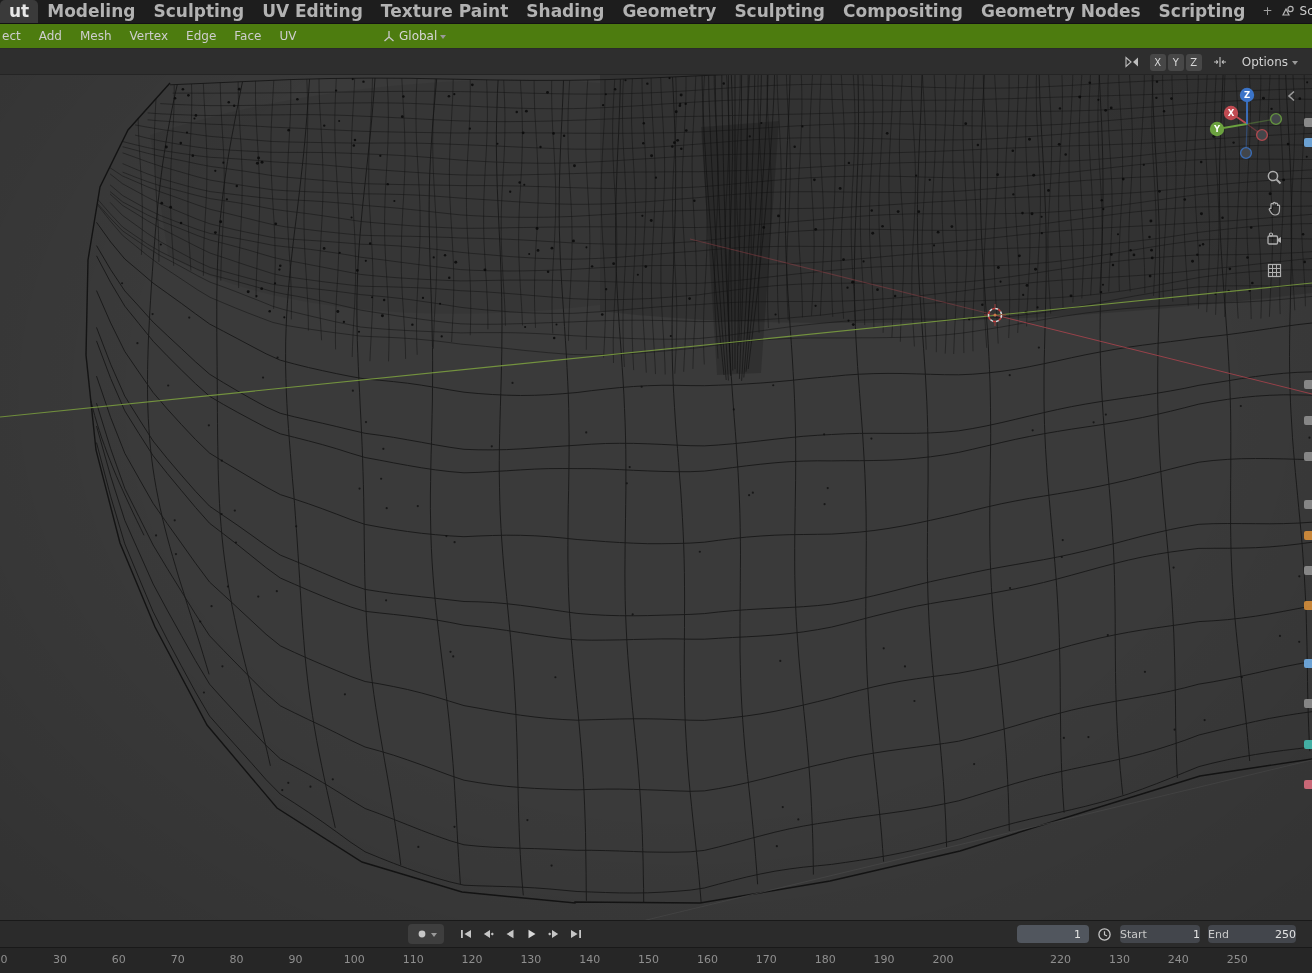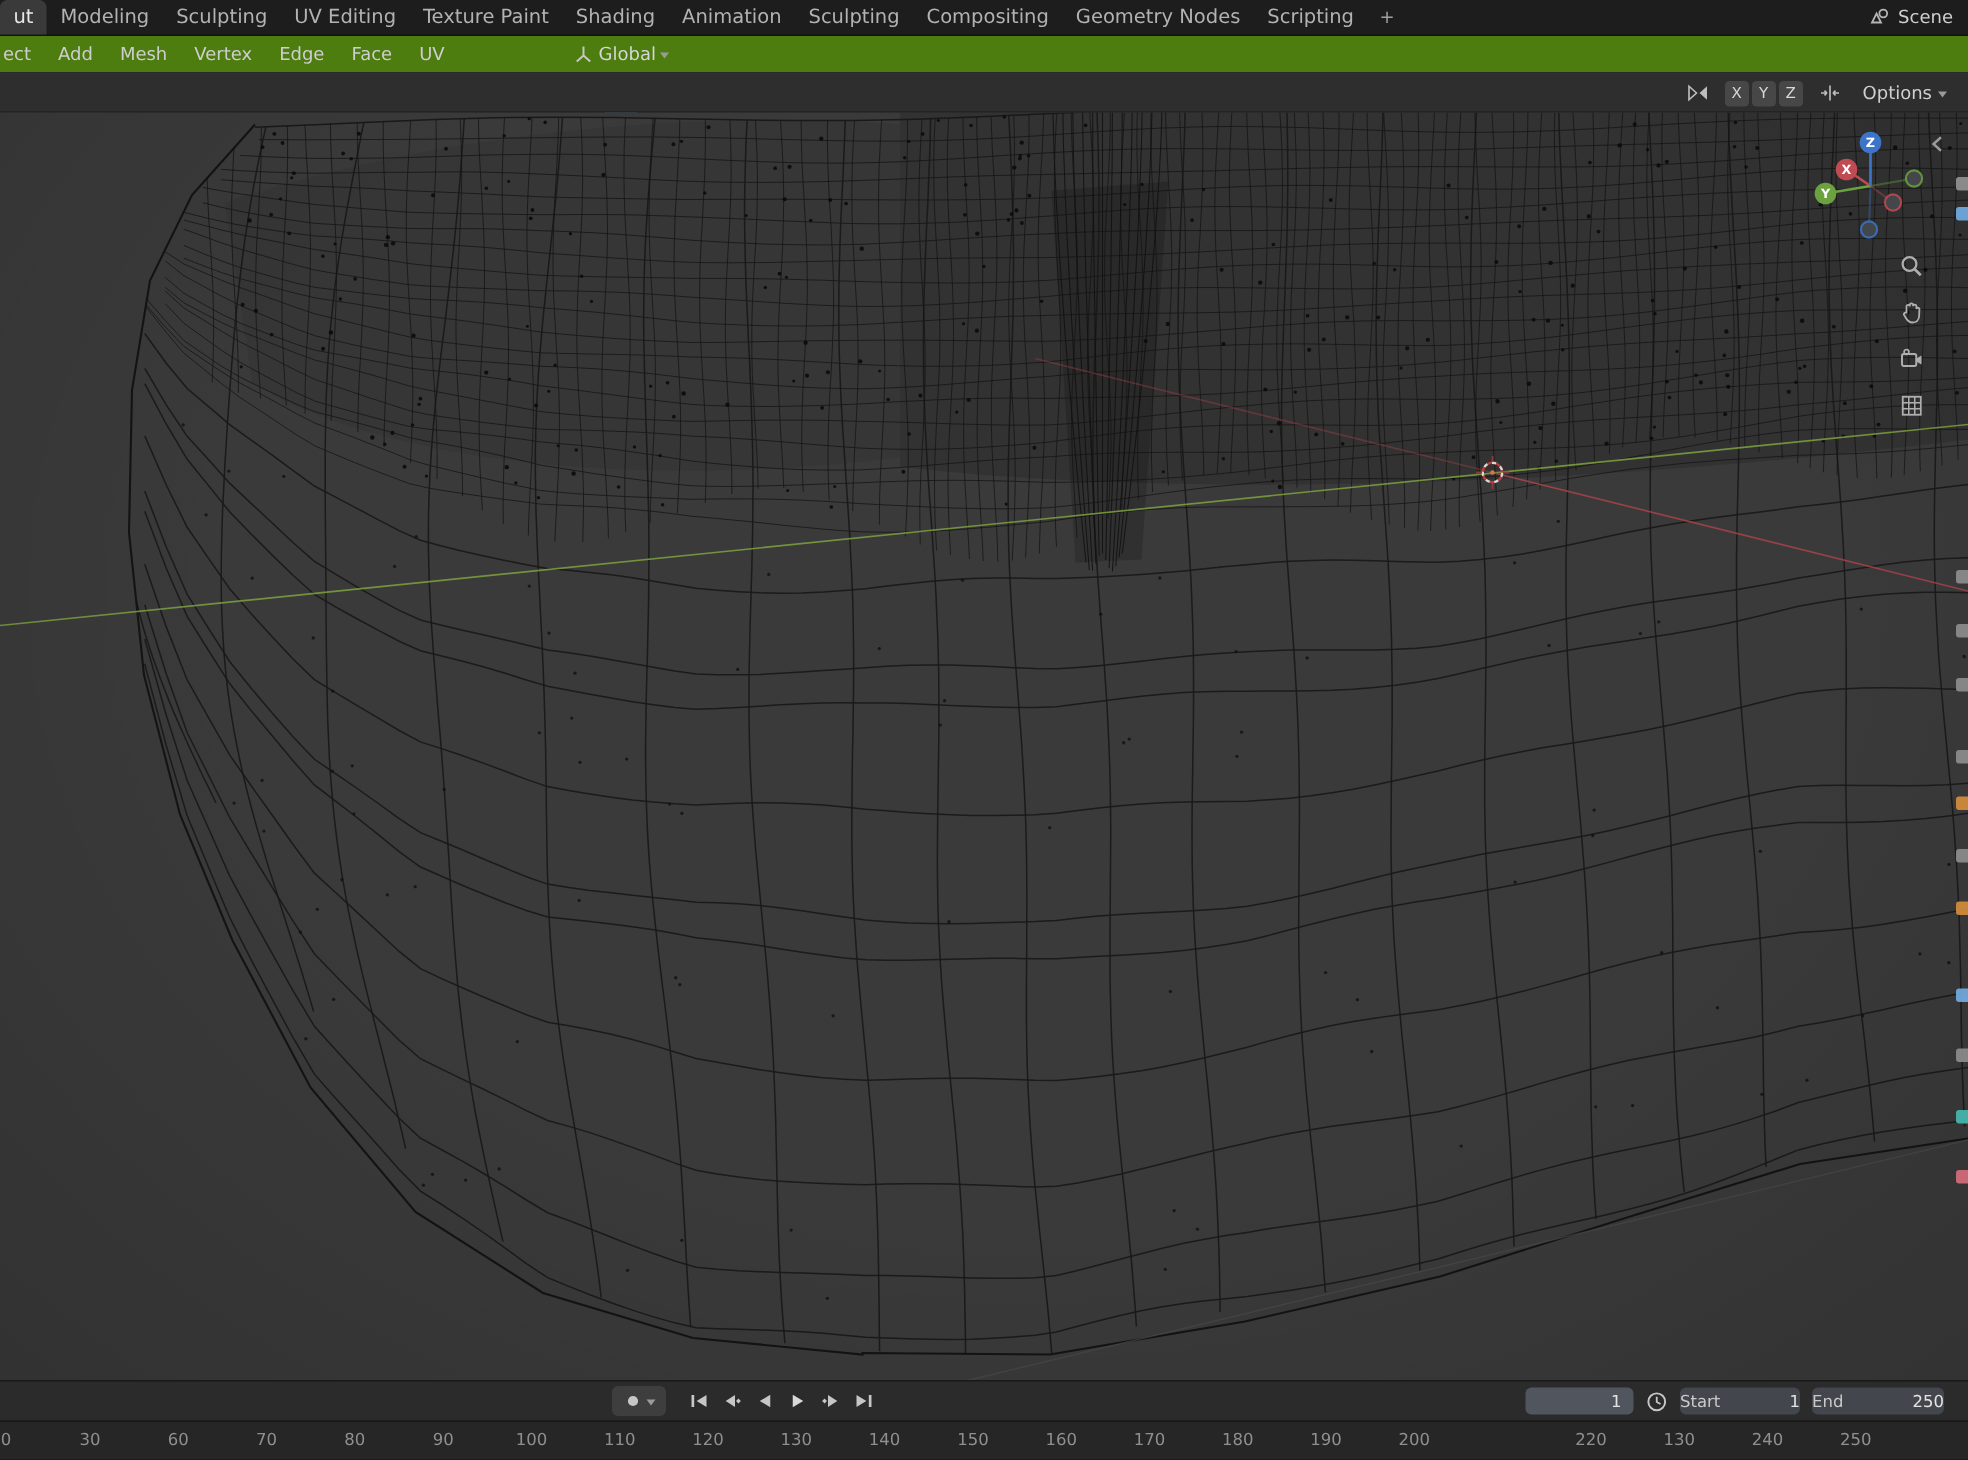--- a/index.html
+++ b/index.html
@@ -4,22 +4,22 @@
 <style>
   html,body{margin:0;padding:0;background:#111;}
   body{width:1312px;height:973px;position:relative;overflow:hidden;
        font-family:"DejaVu Sans","Liberation Sans",sans-serif;
        -webkit-font-smoothing:antialiased;color:#c5c5c5;font-size:12px;}
   svg{display:block}
   
   .topbar{position:absolute;left:0;top:0;width:100%;height:24px;background:#1d1d1d;
           display:flex;align-items:flex-end;border-bottom:1px solid #131313;box-sizing:border-box;}
   .ws-tabs{display:flex;align-items:flex-end;height:24px;}
-  .ws-tab{padding:0 9px;height:23px;line-height:23px;color:#b2b2b2;font-size:13px;
-          border-radius:5px 5px 0 0;white-space:nowrap;cursor:default;}
+  .ws-tab{padding:0 9px;height:23px;line-height:23px;color:#b2b2b2;font-size:17px;
+          border-radius:5px 5px 0 0;white-space:nowrap;cursor:default;font-weight:bold;}
   .ws-tab.active{background:#3a3a3a;color:#e8e8e8;}
   .ws-plus{color:#a0a0a0;padding:0 8px;line-height:23px;}
   .topbar-right{margin-left:auto;display:flex;align-items:center;gap:5px;height:24px;padding-right:10px;}
   .scene-label{color:#cfcfcf;}
   
   .hrow1{position:absolute;left:0;top:24px;width:100%;height:25px;background:#4d7c0f;
          display:flex;align-items:center;border-bottom:1px solid #2a2a2a;box-sizing:border-box;}
   .menus{display:flex;align-items:center;height:100%;}
   .menu-item{padding:0 9px;color:#cecece;font-size:12px;line-height:24px;white-space:nowrap;}
   .menu-item:first-child{padding-left:2px;}
@@ -74,21 +74,21 @@
 <body>
 
 <div class="topbar">
   <div class="ws-tabs">
       <div class="ws-tab active">ut</div>
       <div class="ws-tab">Modeling</div>
       <div class="ws-tab">Sculpting</div>
       <div class="ws-tab">UV Editing</div>
       <div class="ws-tab">Texture Paint</div>
       <div class="ws-tab">Shading</div>
-      <div class="ws-tab">Animation</div>
+      <div class="ws-tab">Geometry</div>
       <div class="ws-tab">Sculpting</div>
       <div class="ws-tab">Compositing</div>
       <div class="ws-tab">Geometry Nodes</div>
       <div class="ws-tab">Scripting</div>
     </div>
   <div class="ws-plus">+</div>
   <div class="topbar-right">
     <svg width="14" height="14" viewBox="0 0 14 14">
       <circle cx="9.5" cy="5" r="2.6" fill="none" stroke="#b5b5b5" stroke-width="1.2"></circle>
       <path d="M5,5 L8,11 L2,11 Z" fill="none" stroke="#b5b5b5" stroke-width="1.2"></path>

